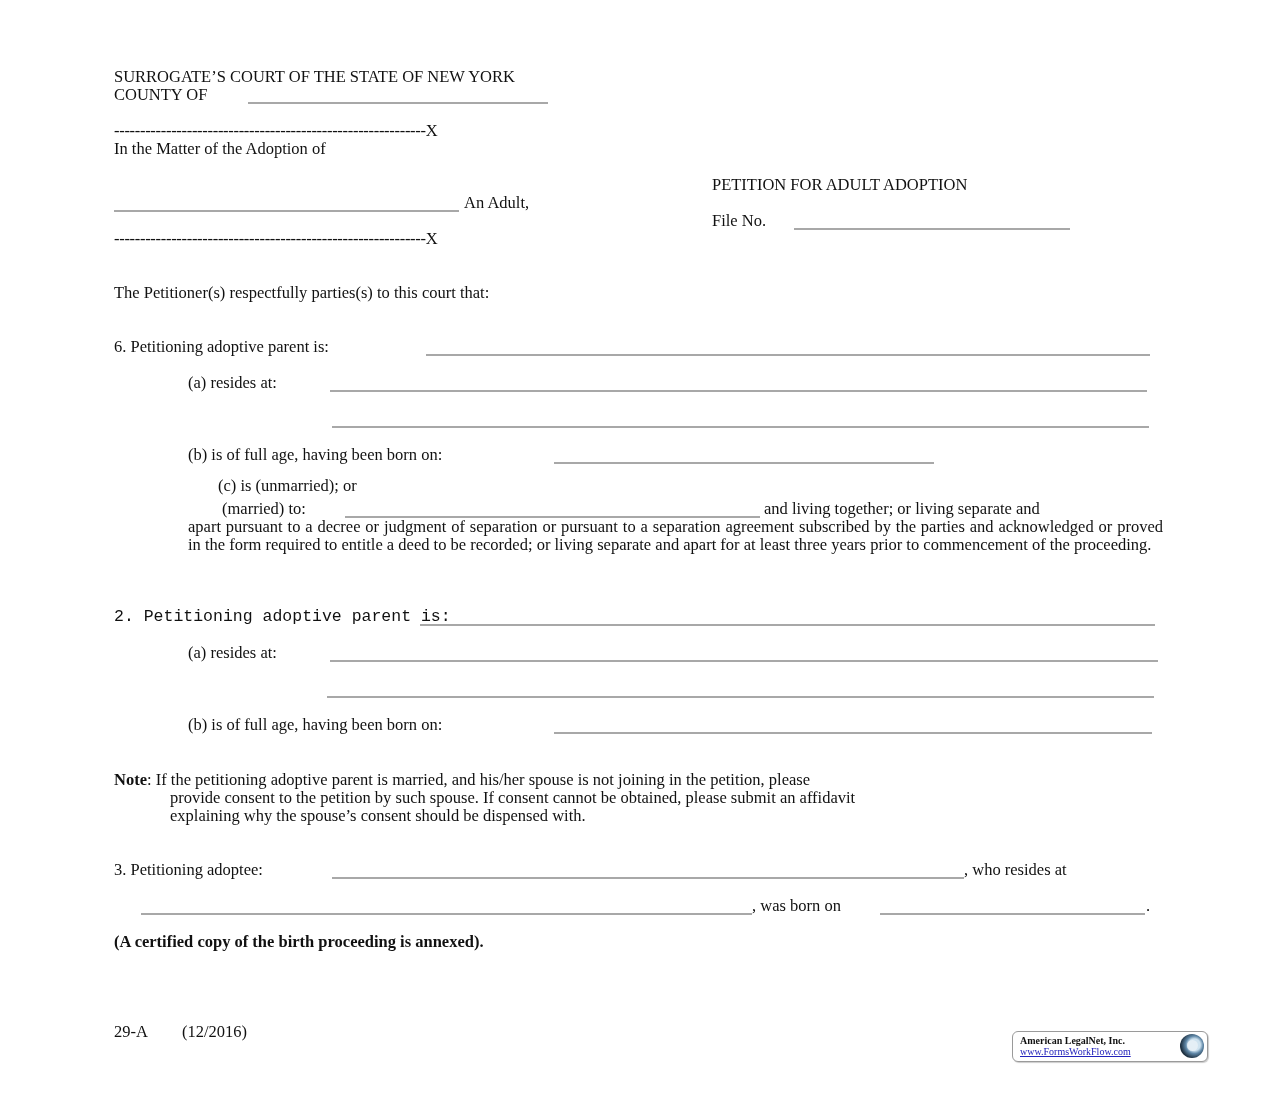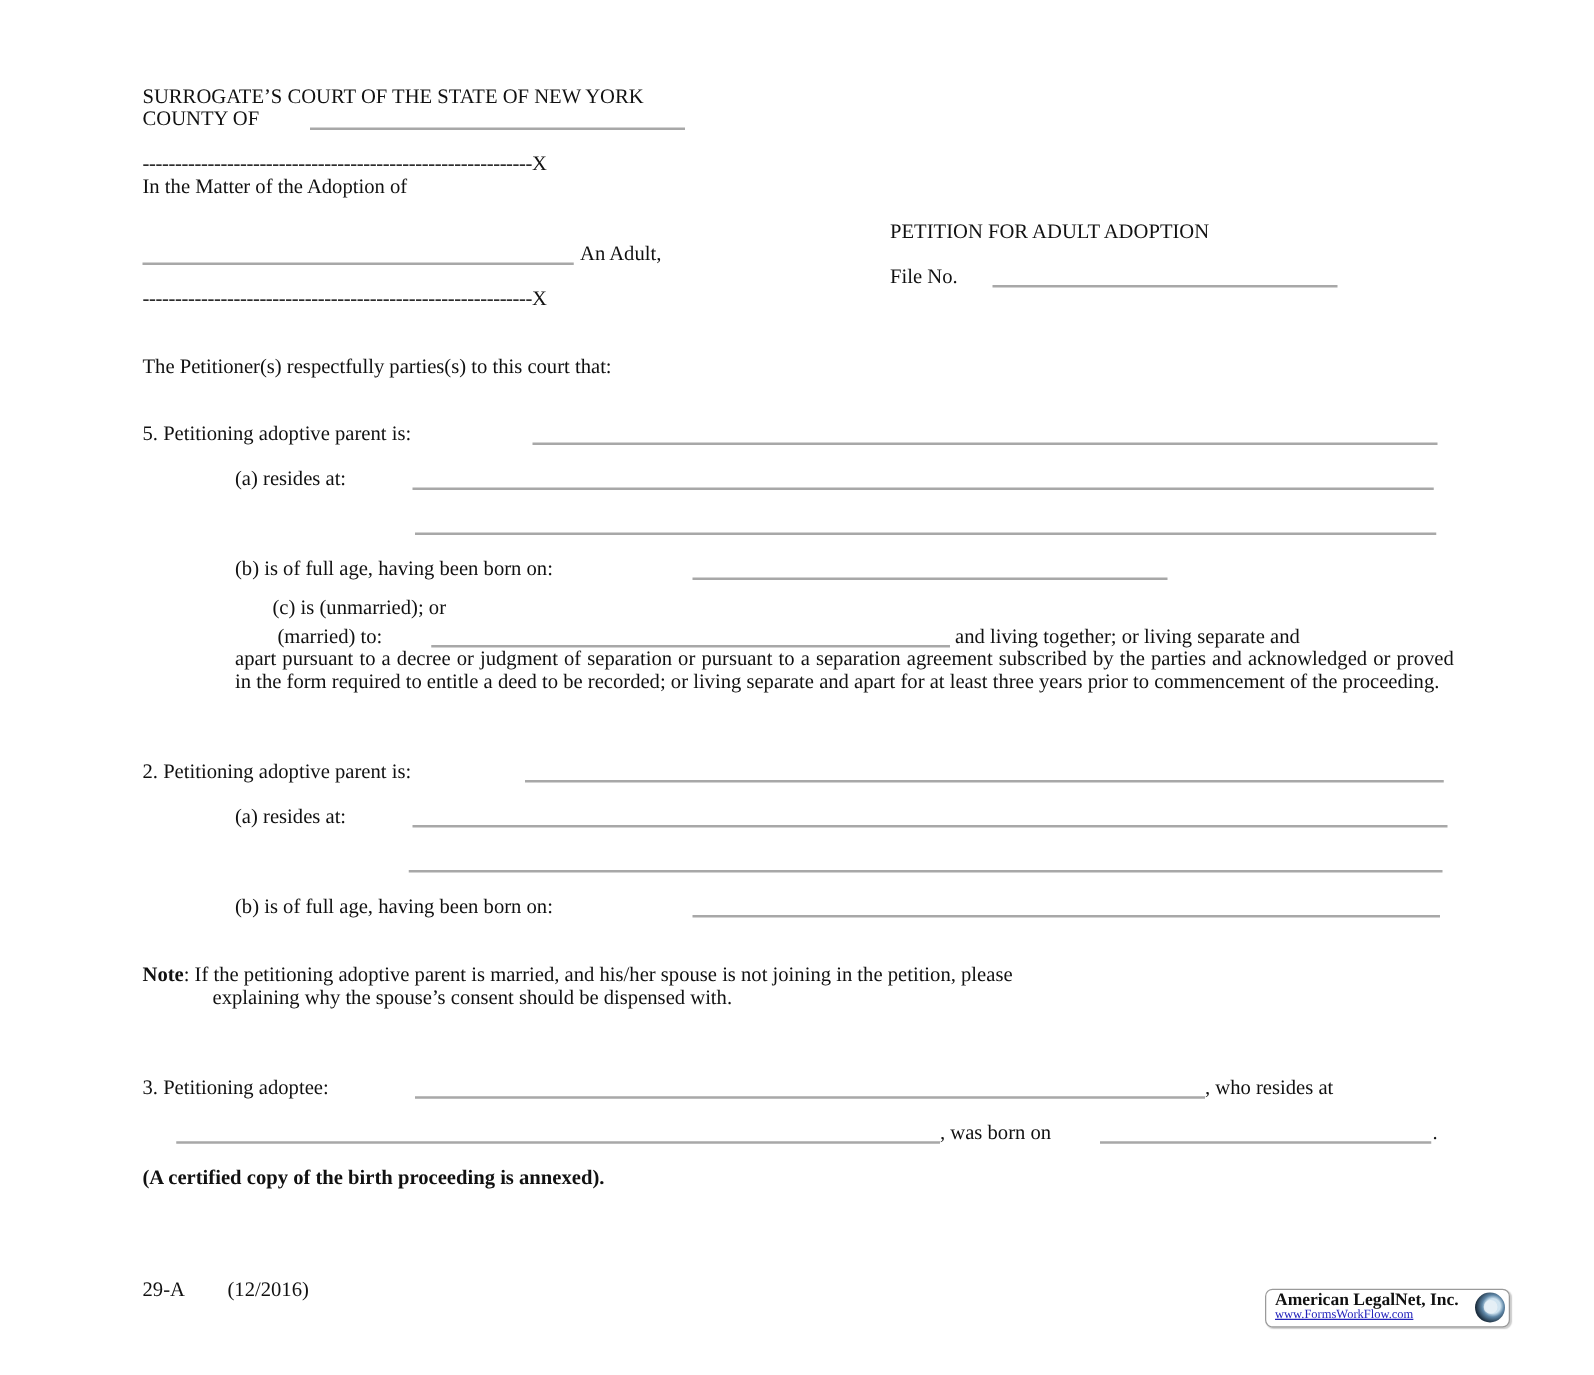--- a/index.html
+++ b/index.html
@@ -6,21 +6,21 @@
     body { width: 1275px; height: 1100px; position: relative; overflow: hidden;
            font-family: "Liberation Serif", "DejaVu Serif", serif; color: #111; font-size: 16.5px; }
     .abs { position: absolute; white-space: nowrap; line-height: 18px; }
     .line { position: absolute; height: 0; border-top: 2px solid #a8a8a8; }
     .bold { font-weight: bold; }
     .para { position: absolute; left: 188px; top: 518px; width: 975px; line-height: 18px; white-space: normal; text-align: justify; }
     .note { position: absolute; left: 114px; top: 771px; width: 1030px; line-height: 18px; }
     .note .indent { padding-left: 56px; display: block; }
     .logo { position: absolute; left: 1012px; top: 1031px; width: 194px; height: 29px;
             border: 1px solid #9a9a9a; border-radius: 6px; background: #fff; box-shadow: 1px 1px 1px #ccc; }
-    .logo-name { position: absolute; left: 7px; top: 3px; font-size: 14px; font-weight: bold; line-height: 11px; font-family: "Liberation Serif", serif; }
+    .logo-name { position: absolute; left: 7px; top: 3px; font-size: 10px; font-weight: bold; line-height: 11px; font-family: "Liberation Serif", serif; }
     .logo-url { position: absolute; left: 7px; top: 14px; font-size: 10px; line-height: 11px; color: #2222bb; text-decoration: underline; font-family: "Liberation Serif", serif; }
     .logo-globe { position: absolute; right: 3px; top: 2px; width: 24px; height: 24px; border-radius: 50%;
                   background: radial-gradient(circle at 60% 45%, #cfe3f0 0 30%, #5e86a6 45%, #1d2f3f 70%); }
     .logo-globe::after { content: ""; position: absolute; left: 7px; top: 6px; width: 11px; height: 11px; border-radius: 50%; background: #e9f1f7; opacity: .85; }
   </style>
 </head>
 <body>
 
 <div class="abs" style="left:114px;top:68px;">SURROGATE’S COURT OF THE STATE OF NEW YORK</div>
 <div class="abs" style="left:114px;top:86px;">COUNTY OF</div>
@@ -32,48 +32,49 @@
 <div class="line" style="left:114px;top:210px;width:345px;"></div>
 <div class="abs" style="left:464px;top:194px;">An Adult,</div>
 <div class="abs" style="left:114px;top:230px;letter-spacing:-0.3px;">------------------------------------------------------------X</div>
 
 <div class="abs" style="left:712px;top:176px;">PETITION FOR ADULT ADOPTION</div>
 <div class="abs" style="left:712px;top:212px;">File No.</div>
 <div class="line" style="left:794px;top:228px;width:276px;"></div>
 
 <div class="abs" style="left:114px;top:284px;">The Petitioner(s) respectfully parties(s) to this court that:</div>
 
-<div class="abs" style="left:114px;top:338px;">5.  Petitioning adoptive parent is:</div>
+<div class="abs" style="left:114px;top:338px;">6.  Petitioning adoptive parent is:</div>
 <div class="line" style="left:426px;top:354px;width:724px;"></div>
 
 <div class="abs" style="left:188px;top:374px;">(a)  resides at:</div>
 <div class="line" style="left:330px;top:390px;width:817px;"></div>
 <div class="line" style="left:332px;top:426px;width:817px;"></div>
 
 <div class="abs" style="left:188px;top:446px;">(b)  is of full age, having been born on:</div>
 <div class="line" style="left:554px;top:462px;width:380px;"></div>
 
 <div class="abs" style="left:188px;top:477px;margin-left:30px;">(c)  is (unmarried); or</div>
 <div class="abs" style="left:222px;top:500px;">(married) to:</div>
 <div class="line" style="left:345px;top:516px;width:415px;"></div>
 <div class="abs" style="left:764px;top:500px;text-align:center;">and living together; or living separate and</div>
 <div class="para">apart pursuant to a decree or judgment of separation or pursuant to a separation agreement subscribed by the parties and acknowledged or proved in the form required to entitle a deed to be recorded; or living separate and apart for at least three years prior to commencement of the proceeding.</div>
 
-<div class="abs" style="left:114px;top:608px;">2.  Petitioning adoptive parent is:</div>
+<div class="abs" style="left:114px;top:608px;font-family:Liberation Mono, monospace;">2.  Petitioning adoptive parent is:</div>
 <div class="line" style="left:420px;top:624px;width:735px;"></div>
 
 <div class="abs" style="left:188px;top:644px;">(a)  resides at:</div>
 <div class="line" style="left:330px;top:660px;width:828px;"></div>
 <div class="line" style="left:327px;top:696px;width:827px;"></div>
 
 <div class="abs" style="left:188px;top:716px;">(b)  is of full age, having been born on:</div>
 <div class="line" style="left:554px;top:732px;width:598px;"></div>
 
 <div class="note">
   <span class="bold">Note</span><span>: If the petitioning adoptive parent is married, and his/her spouse is not joining in the petition, please</span>
+  <span class="indent">provide consent to the petition by such spouse.  If consent cannot be obtained, please submit an affidavit</span>
   <span class="indent">explaining why the spouse’s consent should be dispensed with.</span>
 </div>
 
 <div class="abs" style="left:114px;top:861px;">3.  Petitioning adoptee:</div>
 <div class="line" style="left:332px;top:877px;width:632px;"></div>
 <div class="abs" style="left:964px;top:861px;">, who resides at</div>
 
 <div class="line" style="left:141px;top:913px;width:611px;"></div>
 <div class="abs" style="left:752px;top:897px;">, was born on</div>
 <div class="line" style="left:880px;top:913px;width:265px;"></div>

